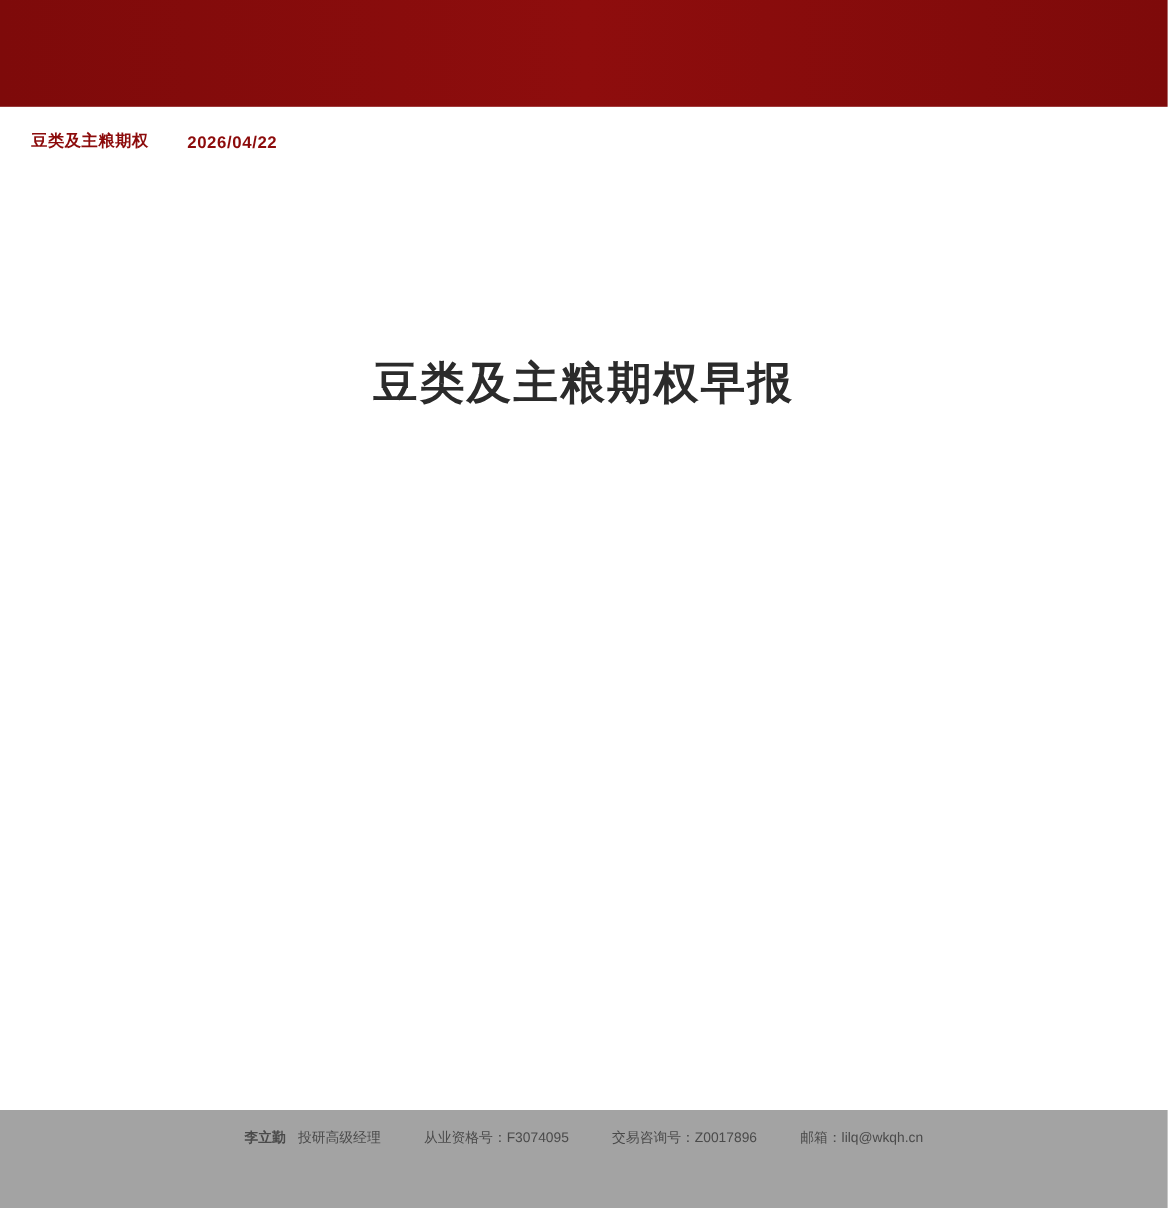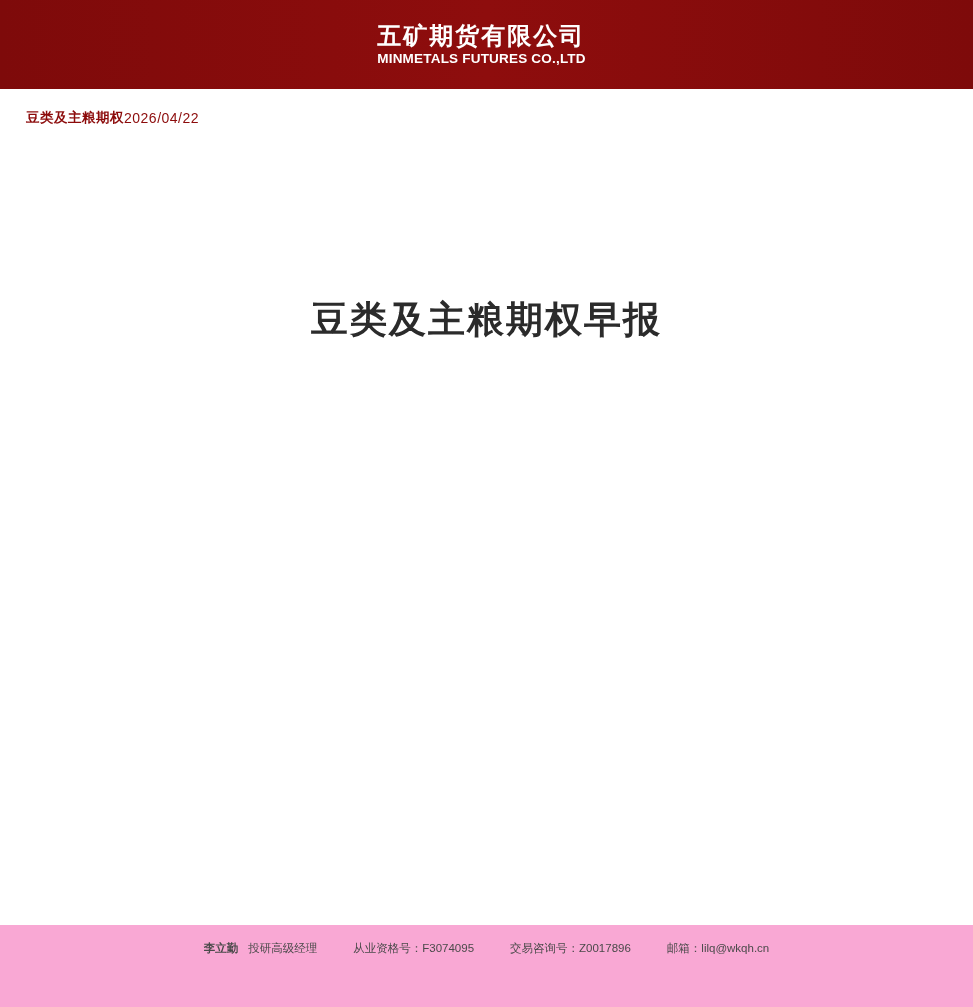--- a/index.html
+++ b/index.html
@@ -94,22 +94,23 @@
   }
   .sub-left {
     color: #8c0b0b;
     font-size: 13.5px;
     font-weight: bold;
     letter-spacing: 0.5px;
   }
   .sub-right {
     color: #8c0b0b;
     font-size: 14px;
-    font-weight: normal;
+    font-weight: bold;
     letter-spacing: 0.5px;
+    margin-left: 32px;
   }
 
   
   .doc-body {
     position: absolute;
     top: 147px;
     left: 0;
     width: 973px;
     height: 778px;
   }
@@ -125,21 +126,21 @@
     letter-spacing: 2px;
   }
 
   
   .footer {
     position: absolute;
     left: 0;
     bottom: 0;
     width: 973px;
     height: 82px;
-    background: #f9a8d4;
+    background: #a3a3a3;
     box-sizing: border-box;
     padding-top: 12px;
   }
   .footer-table {
     margin: 0 auto;
     border-collapse: collapse;
   }
   .footer-table td {
     font-size: 11.5px;
     color: #4a4a4a;
@@ -165,24 +166,20 @@
   }
   .f-mail {
     padding-right: 0 !important;
   }
 </style>
 </head>
 <body>
 
 <div class="header-band">
   <div class="brand-wrap">
-    <div class="brand-text">
-      <span class="brand-cn">五矿期货有限公司</span>
-      <span class="brand-en">MINMETALS FUTURES CO.,LTD</span>
-    </div>
   </div>
 </div>
 
 <div class="sub-header">
   <span class="sub-left">豆类及主粮期权</span>
   <span class="sub-right">2026/04/22</span>
 </div>
 
 <div class="doc-body">
   <div class="doc-title">豆类及主粮期权早报</div>

